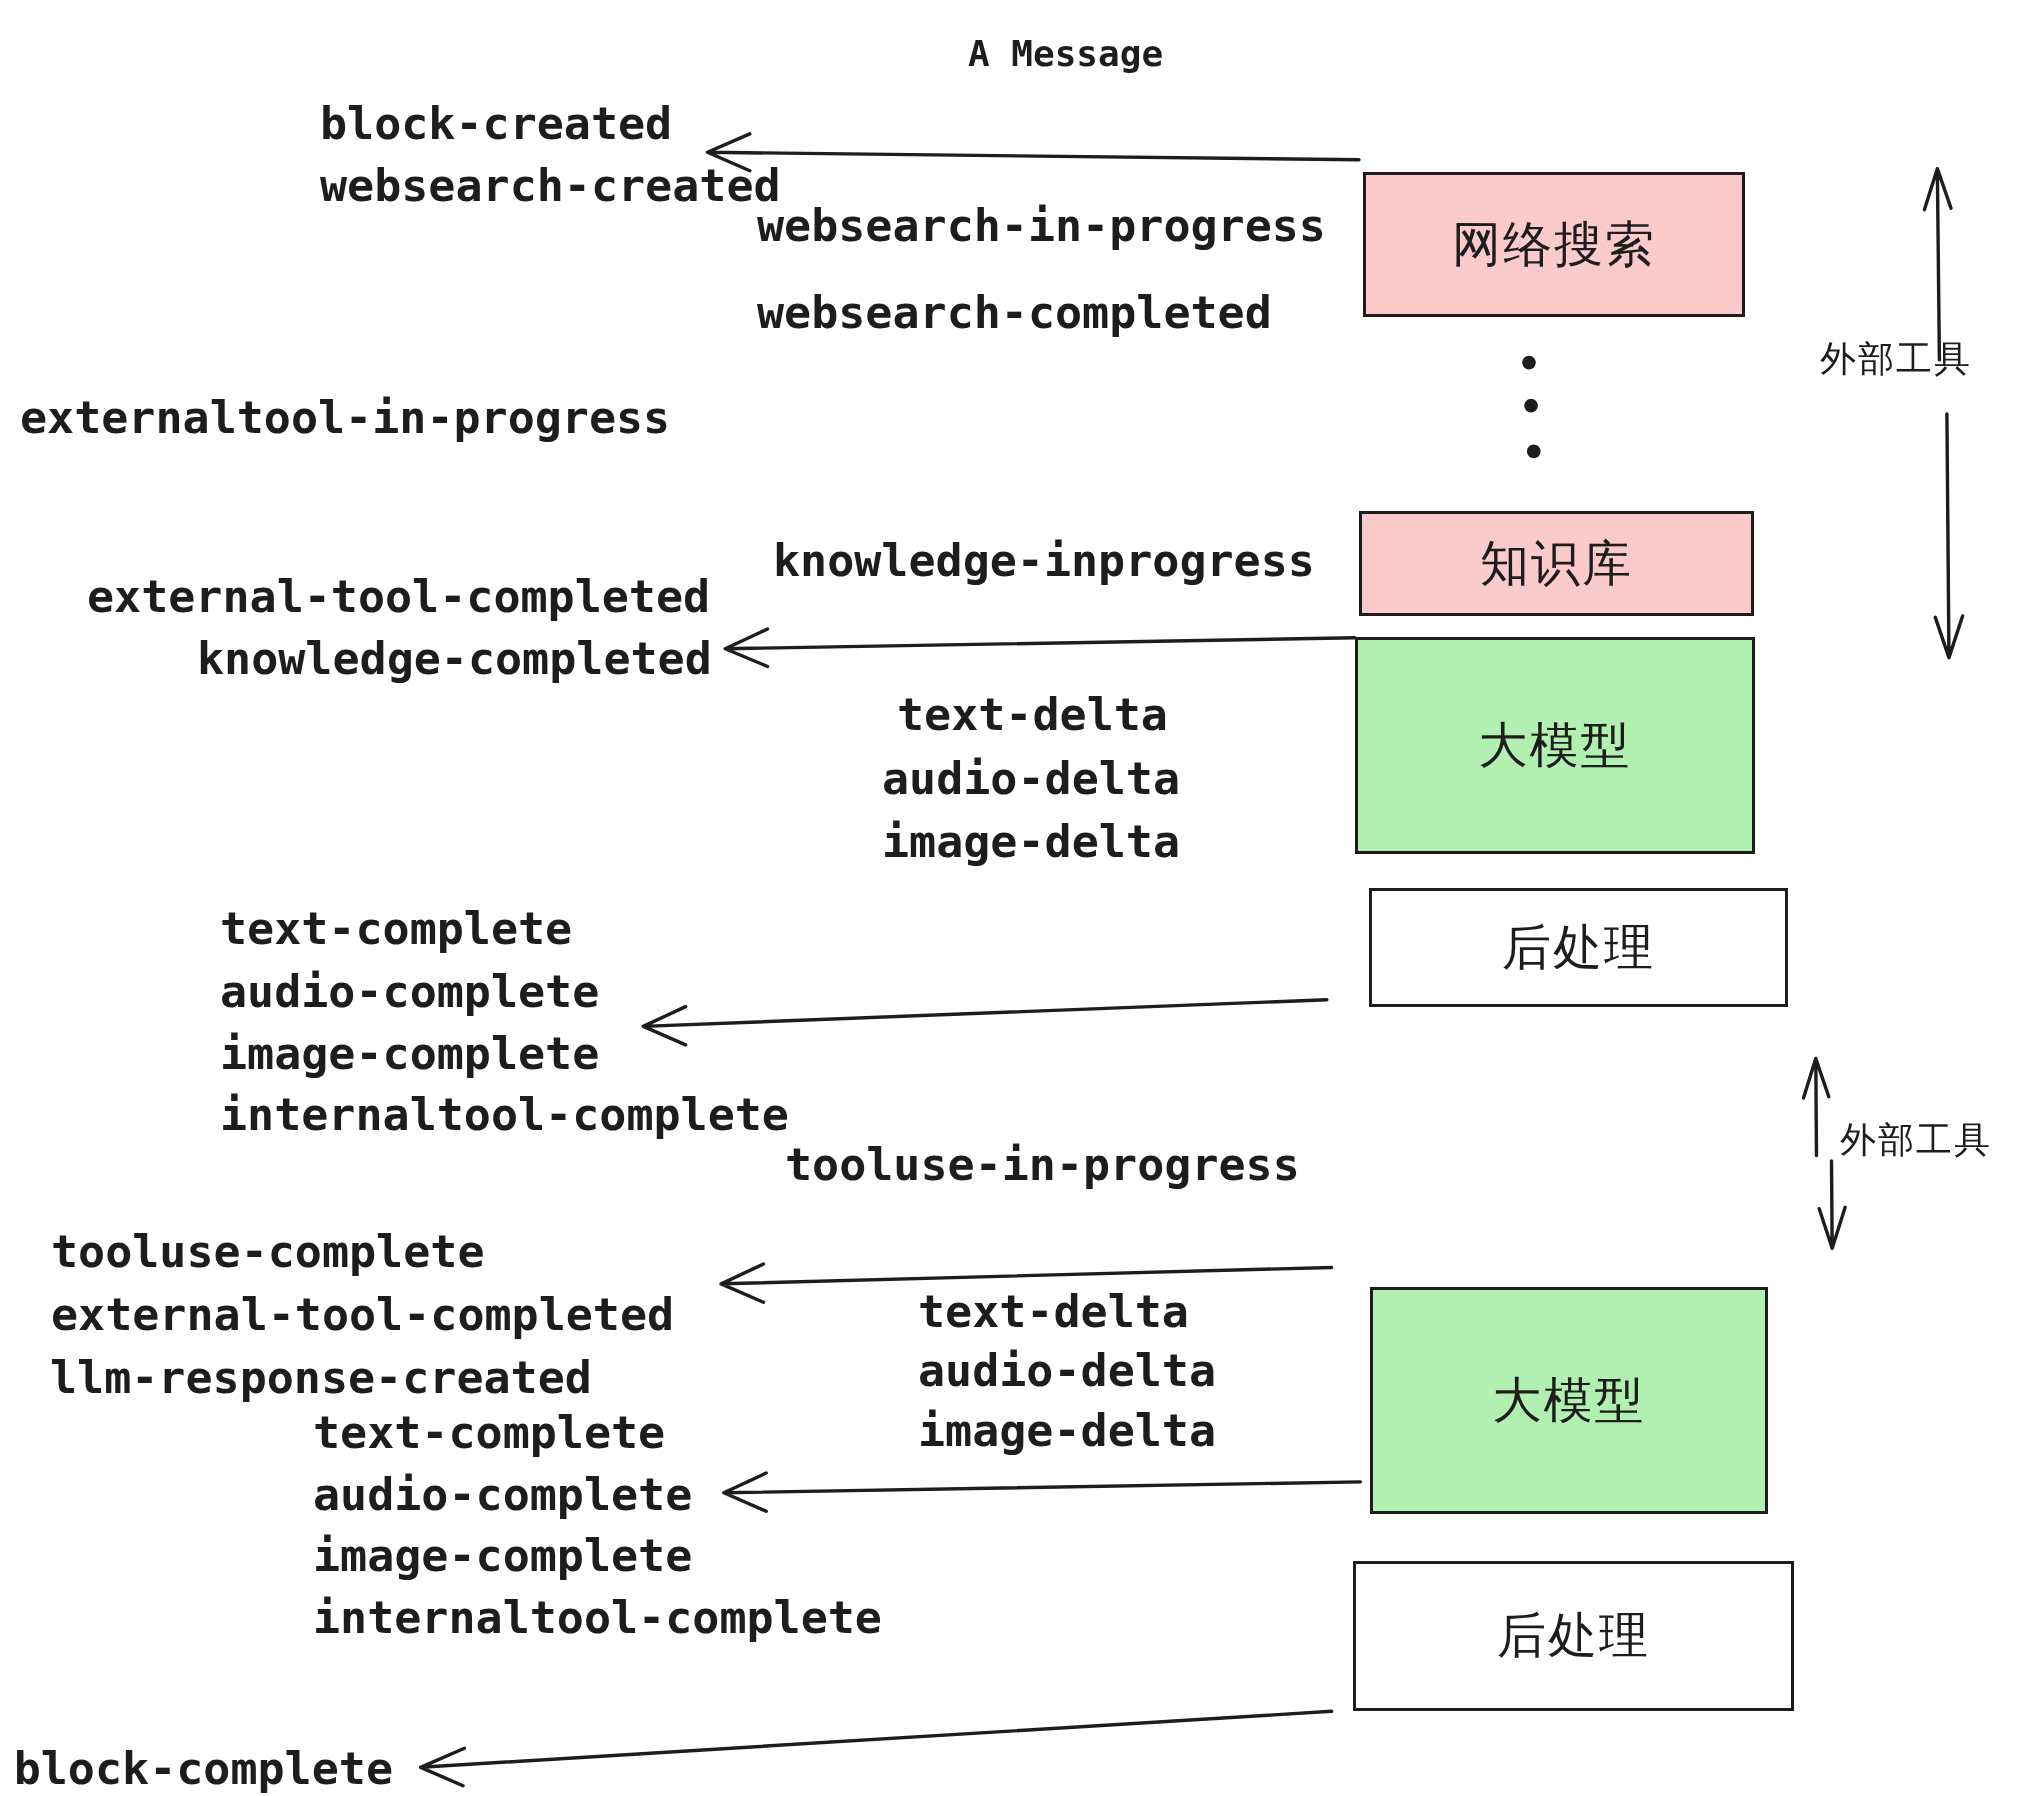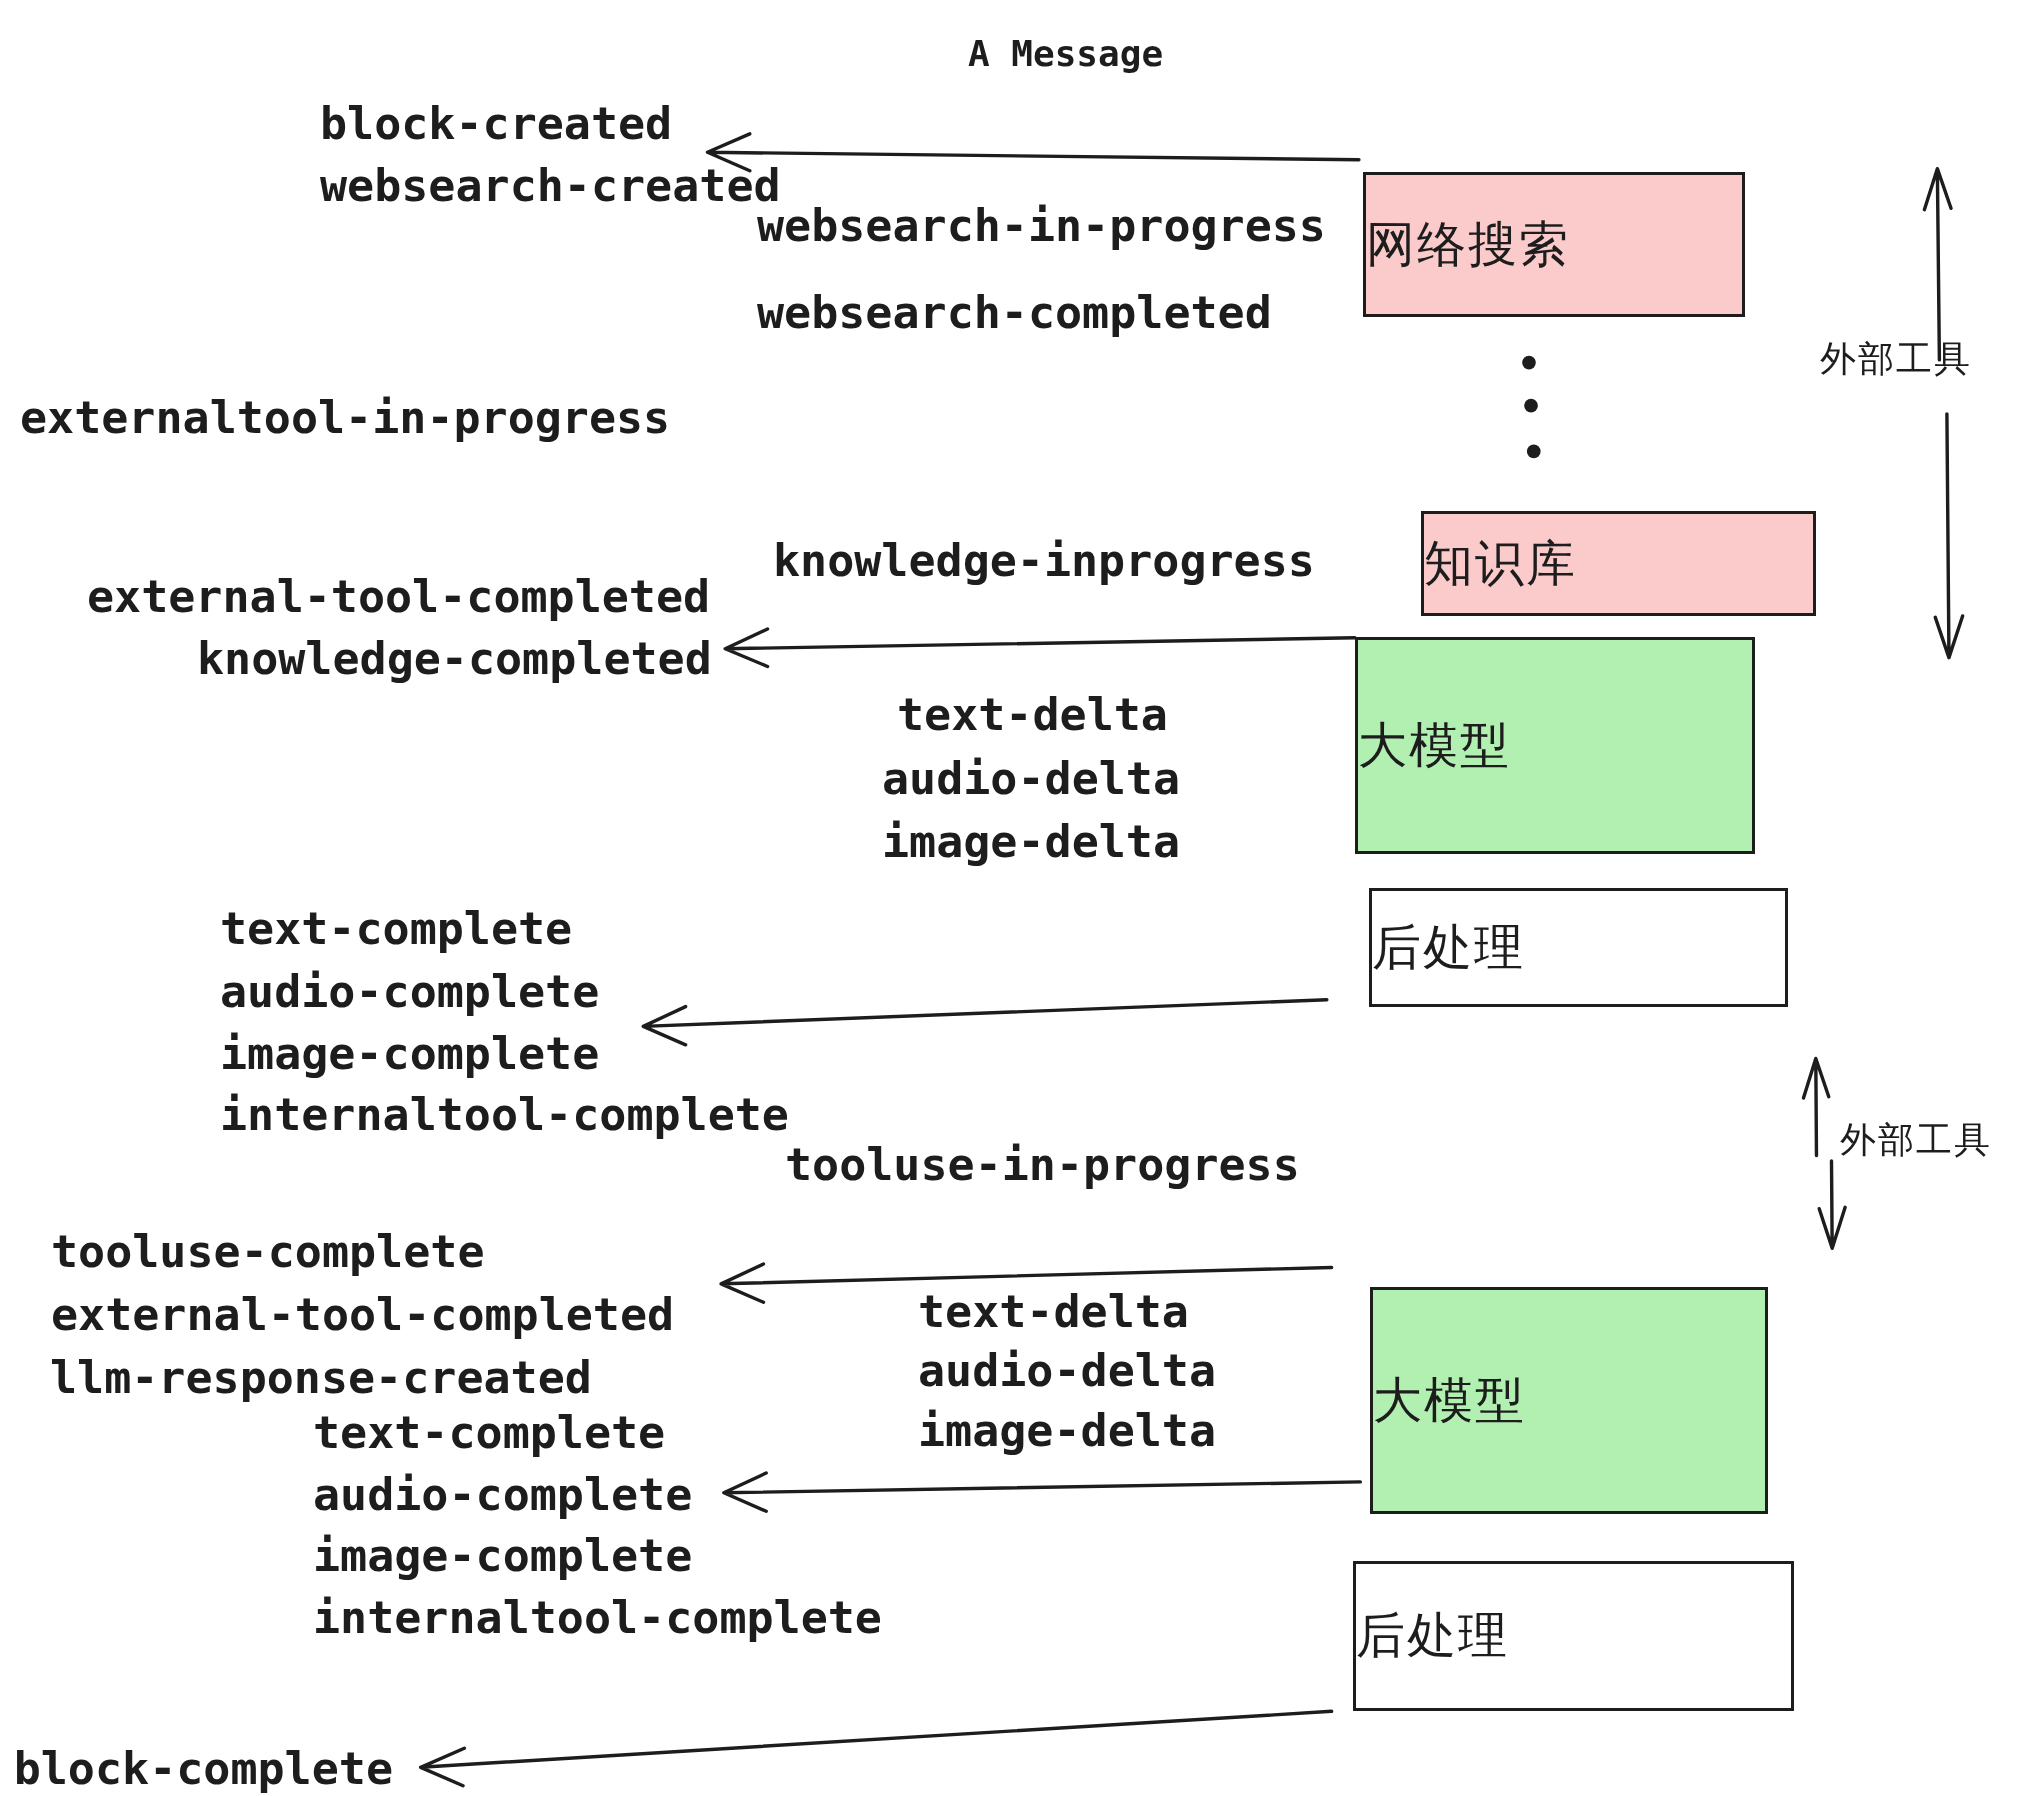--- a/index.html
+++ b/index.html
@@ -24,21 +24,21 @@
     position:absolute;
     font-family:"DejaVu Sans Mono", monospace;
     font-weight:bold;
     font-size:36px;
     line-height:49px;
     color:var(--ink);
     white-space:nowrap;
   }
   .box{
     position:absolute;
-    display:flex;align-items:center;justify-content:flex-start;
+    display:flex;align-items:center;justify-content:center;
     border:3.4px solid var(--ink);
     box-sizing:border-box;
     color:var(--ink);
     font-family:"Liberation Sans", sans-serif;
     font-size:49px;
     letter-spacing:2px;
     white-space:nowrap;
   }
   .box.pink{background:var(--pink);}
   .box.green{background:var(--green);}
@@ -103,21 +103,21 @@
   <div class="ev" style="left:918px;top:1408px">image-delta</div>
   <div class="ev" style="left:313px;top:1410px">text-complete</div>
   <div class="ev" style="left:313px;top:1472px">audio-complete</div>
   <div class="ev" style="left:313px;top:1533px">image-complete</div>
   <div class="ev" style="left:313px;top:1595px">internaltool-complete</div>
   <div class="ev" style="left:13.7px;top:1746px">block-complete</div>
 
   <div class="box pink" style="left:1363px;top:172px;width:382px;height:145px">
     <span>网络搜索</span>
   </div>
-  <div class="box pink" style="left:1421px;top:511px;width:395px;height:105px">
+  <div class="box pink" style="left:1359px;top:511px;width:395px;height:105px">
     <span>知识库</span>
   </div>
   <div class="box green" style="left:1355px;top:637px;width:400px;height:217px">
     <span>大模型</span>
   </div>
   <div class="box white" style="left:1369px;top:888px;width:419px;height:119px">
     <span>后处理</span>
   </div>
   <div class="box green" style="left:1370px;top:1287px;width:398px;height:227px">
     <span>大模型</span>

